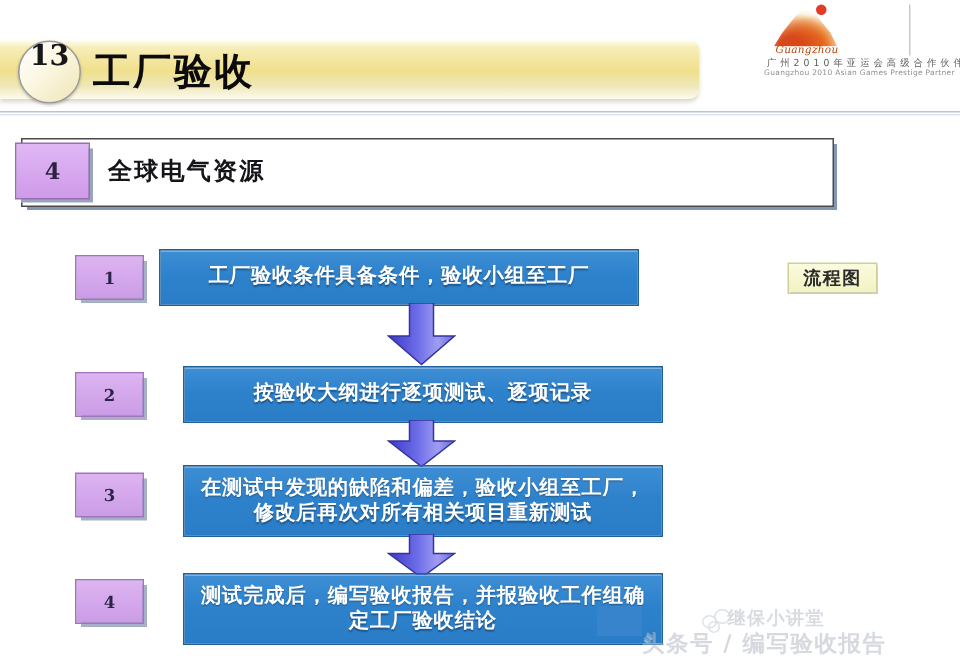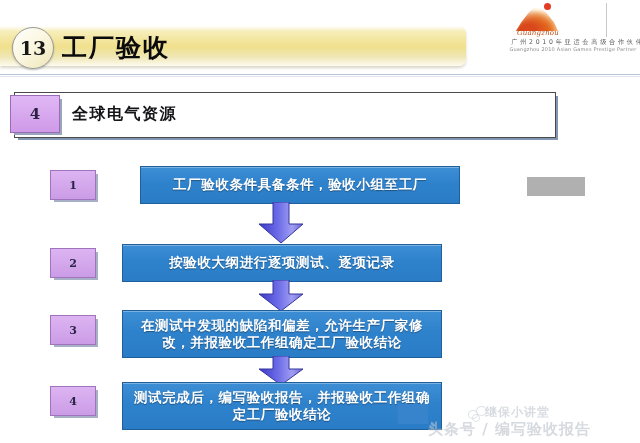--- a/index.html
+++ b/index.html
@@ -39,21 +39,21 @@
   
   .header-rule{position:absolute;left:0;top:74px;width:640px;height:1px;background:#b9c3d6;}
   .header-rule2{position:absolute;left:0;top:76px;width:640px;height:1px;background:#dfe4ee;}
   .header-bar{position:absolute;left:0;top:26px;width:466px;height:40px;
     border-radius:0 7px 7px 0;
     background:linear-gradient(to bottom,#ffffff 0%,#f7edb8 14%,#f0e08c 52%,#efe7b7 78%,#fdfbef 100%);
     box-shadow:0 2px 3px rgba(120,110,60,.28);}
   .header-circle{position:absolute;left:12px;top:27px;width:40px;height:40px;border-radius:50%;
     background:linear-gradient(135deg,#ffffff 0%,#fbf7e2 45%,#eee5b6 100%);
     border:1.4px solid #9a9a9a;box-shadow:0 1px 2px rgba(0,0,0,.25);
-    display:flex;align-items:center;justify-content:center;}
+    display:flex;align-items:flex-start;justify-content:center;}
   .header-circle span{font-family:"DejaVu Serif","Liberation Serif",serif;font-size:19px;color:#17171a;font-weight:700;line-height:1;}
   .header-title{position:absolute;left:62px;top:28px;height:38px;display:flex;align-items:center;
     font-family:"DejaVu Serif","Liberation Serif",serif;font-size:25px;font-weight:700;color:#0b0b0d;letter-spacing:2px;}
 
   
   .sec-shadow{position:absolute;left:18px;top:96px;width:540px;height:44px;background:#8397b5;}
   .sec-box{position:absolute;left:14px;top:92px;width:540px;height:44px;background:#ffffff;border:1px solid #4a4a4a;}
   .sec-badge-shadow{position:absolute;left:14px;top:99px;width:48px;height:36px;background:#9aa4bd;}
   .sec-badge{position:absolute;left:10px;top:95px;width:48px;height:36px;
     background:#d9a9f0;background:linear-gradient(to bottom,#e0b7f5,#cf9ae8);
@@ -130,28 +130,31 @@
 
   <div class="sec-shadow"></div>
   <div class="sec-box"></div>
   <div class="sec-badge-shadow"></div>
   <div class="sec-badge">
     <span>4</span>
   </div>
   <div class="sec-title">全球电气资源</div>
 
   <div class="side-label-shadow"></div>
+  <div class="side-label">
+    <span>流程图</span>
+  </div>
 
   <div class="flow">
 
     <div class="step-badge-shadow" style="left:54px;top:174px;"></div>
     <div class="step-badge" style="left:50px;top:170px;">
       <span>1</span>
     </div>
-    <div class="node" style="left:140px;top:166px;width:318px;height:36px;">
+    <div class="node" style="left:106px;top:166px;width:318px;height:36px;">
       <span>工厂验收条件具备条件，验收小组至工厂</span>
     </div>
 
     <div class="arrow" style="left:258px;top:202px;height:42px;">
       <svg width="46" height="42" viewBox="0 0 46 42">
         <defs>
           <linearGradient id="ag1" x1="0" y1="0" x2="1" y2="0">
             <stop offset="0%" stop-color="#3a39c9"></stop>
               <stop offset="45%" stop-color="#6f6ee8"></stop>
             <stop offset="75%" stop-color="#9f9df2"></stop>
@@ -182,21 +185,21 @@
         </defs>
         <polygon points="15,0 31,0 31,14 45,14 23,31 1,14 15,14" fill="url(#ag2)" stroke="#34349c" stroke-width="1"></polygon>
       </svg>
     </div>
 
     <div class="step-badge-shadow" style="left:54px;top:319px;"></div>
     <div class="step-badge" style="left:50px;top:315px;">
       <span>3</span>
     </div>
     <div class="node" style="left:122px;top:310px;width:318px;height:46px;">
-      <span>在测试中发现的缺陷和偏差，允许生产厂家修改，并报验收工作组确定工厂验收结论</span>
+      <span>在测试中发现的缺陷和偏差，验收小组至工厂，修改后再次对所有相关项目重新测试</span>
     </div>
 
     <div class="arrow" style="left:258px;top:356px;height:30px;">
       <svg width="46" height="30" viewBox="0 0 46 30">
         <defs>
           <linearGradient id="ag3" x1="0" y1="0" x2="1" y2="0">
             <stop offset="0%" stop-color="#3a39c9"></stop>
               <stop offset="45%" stop-color="#6f6ee8"></stop>
             <stop offset="75%" stop-color="#9f9df2"></stop>
               <stop offset="100%" stop-color="#6a69d8"></stop>

